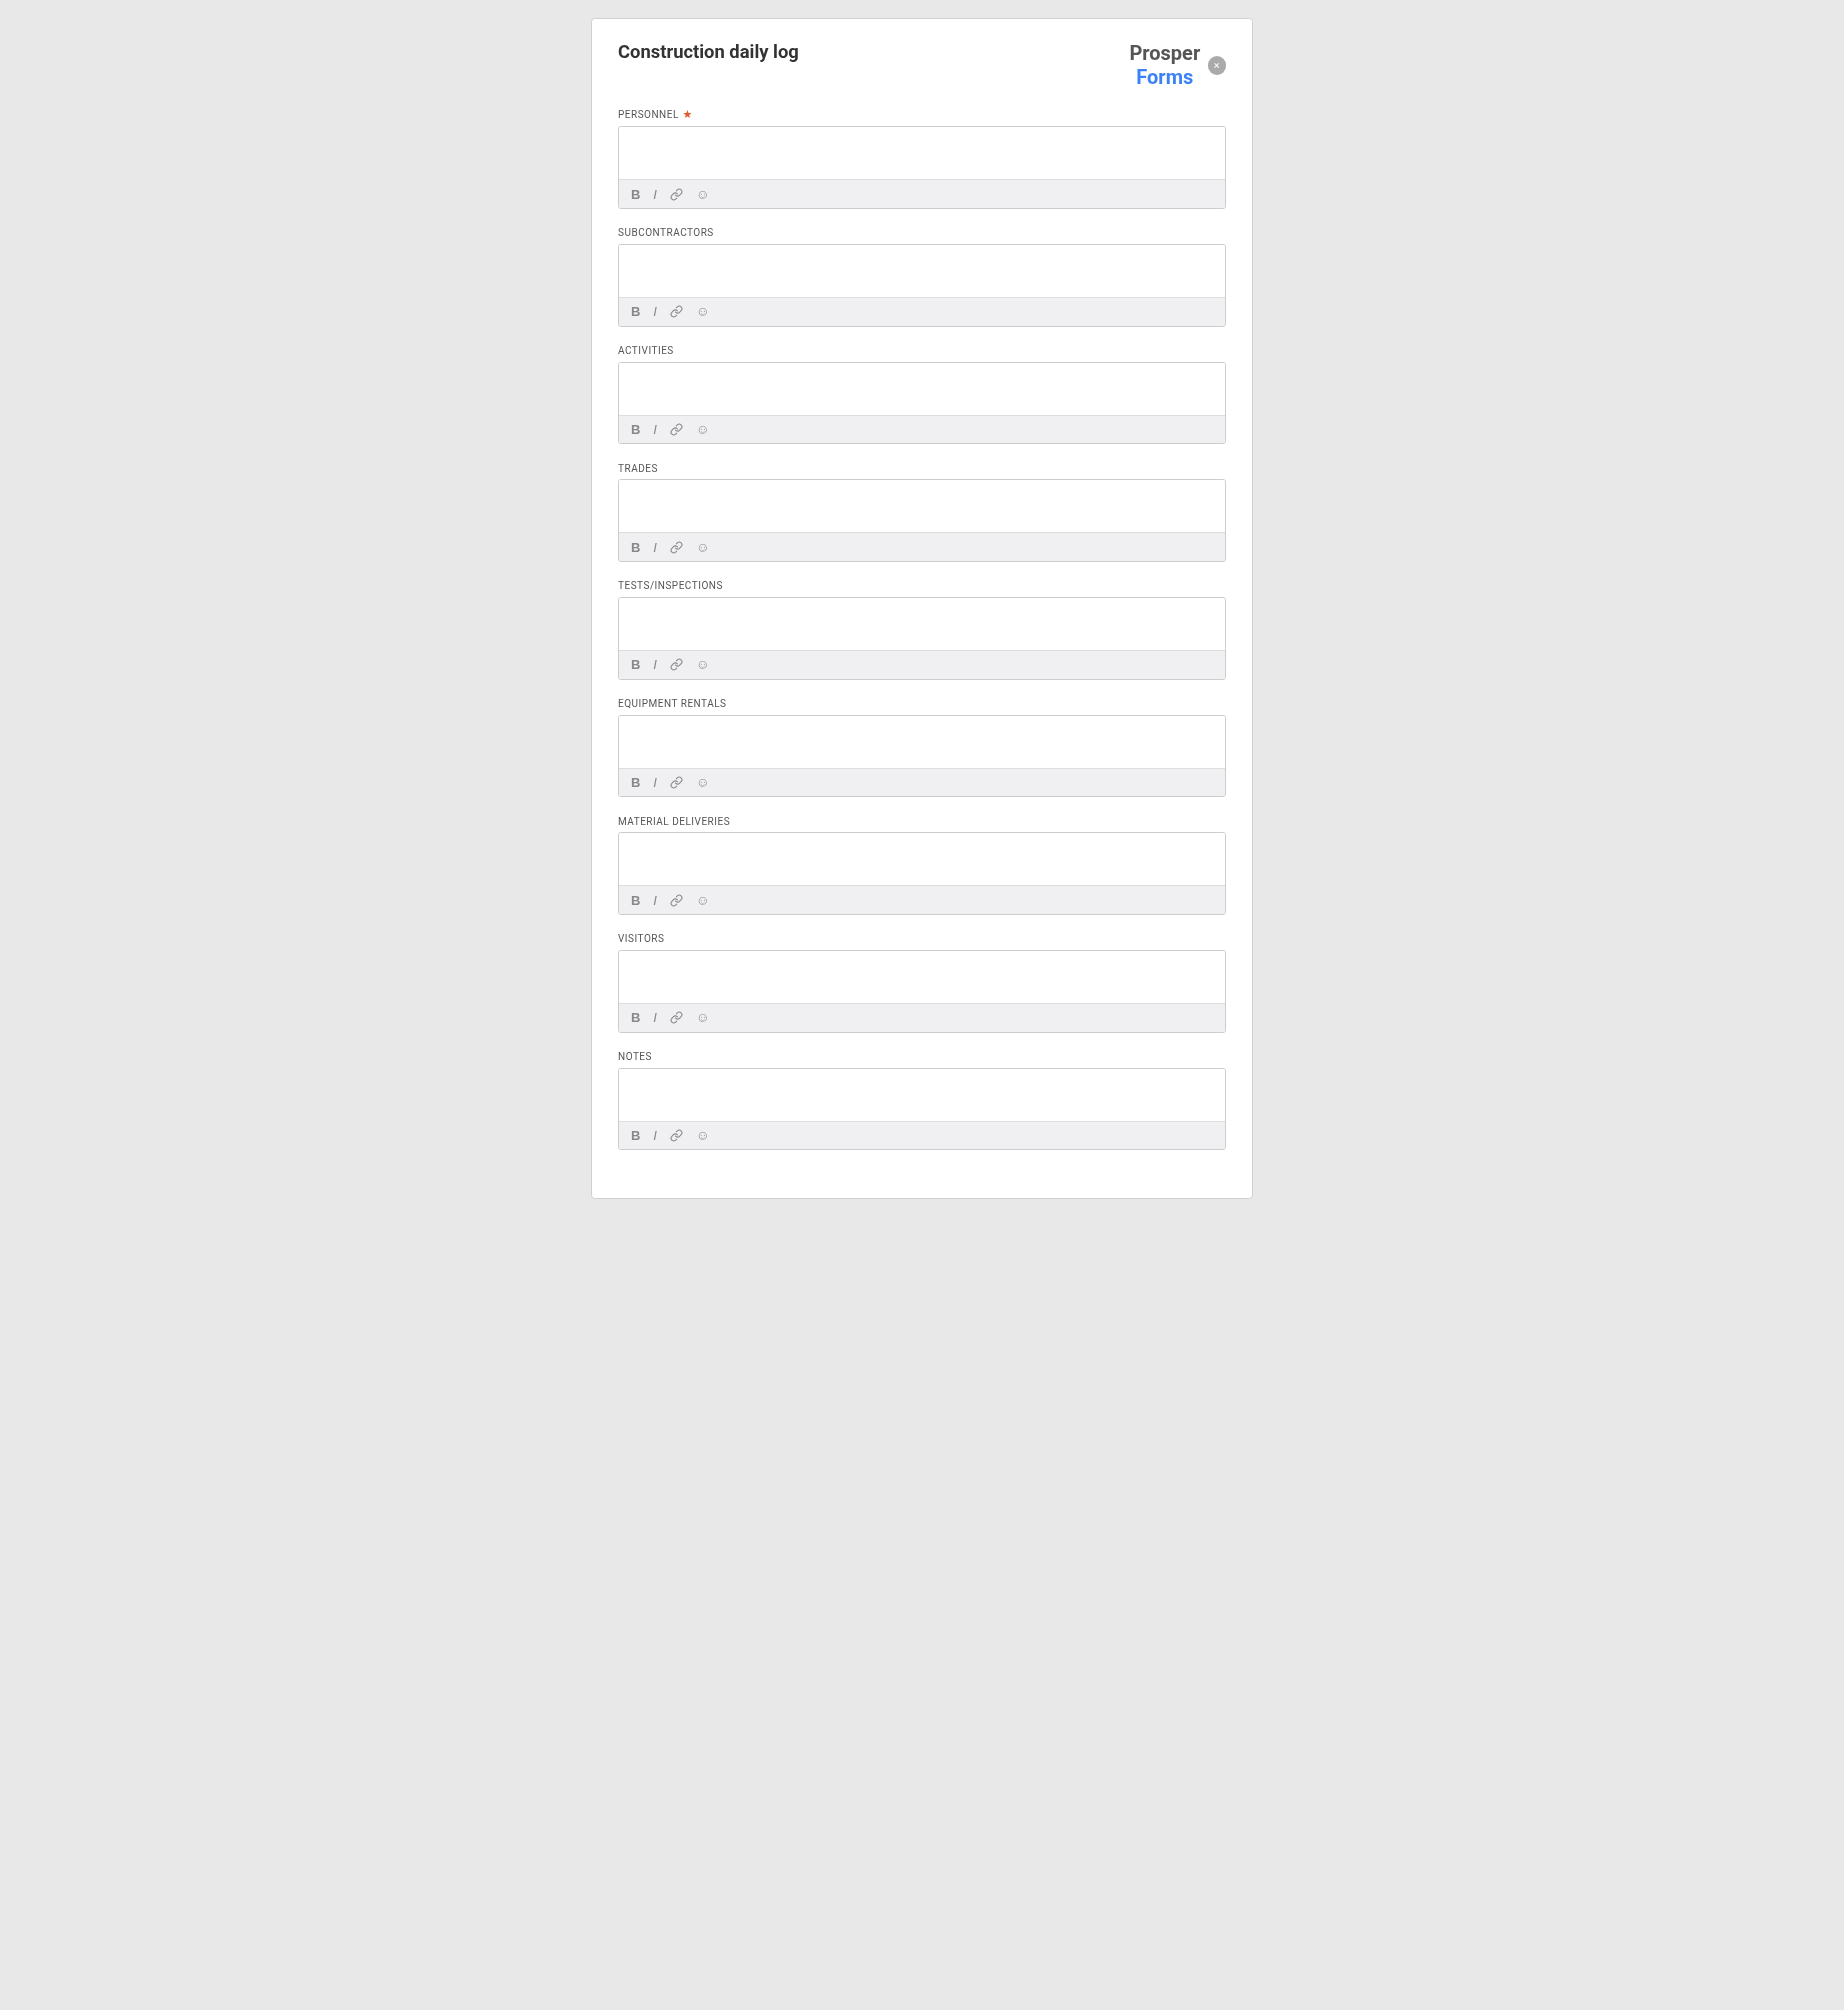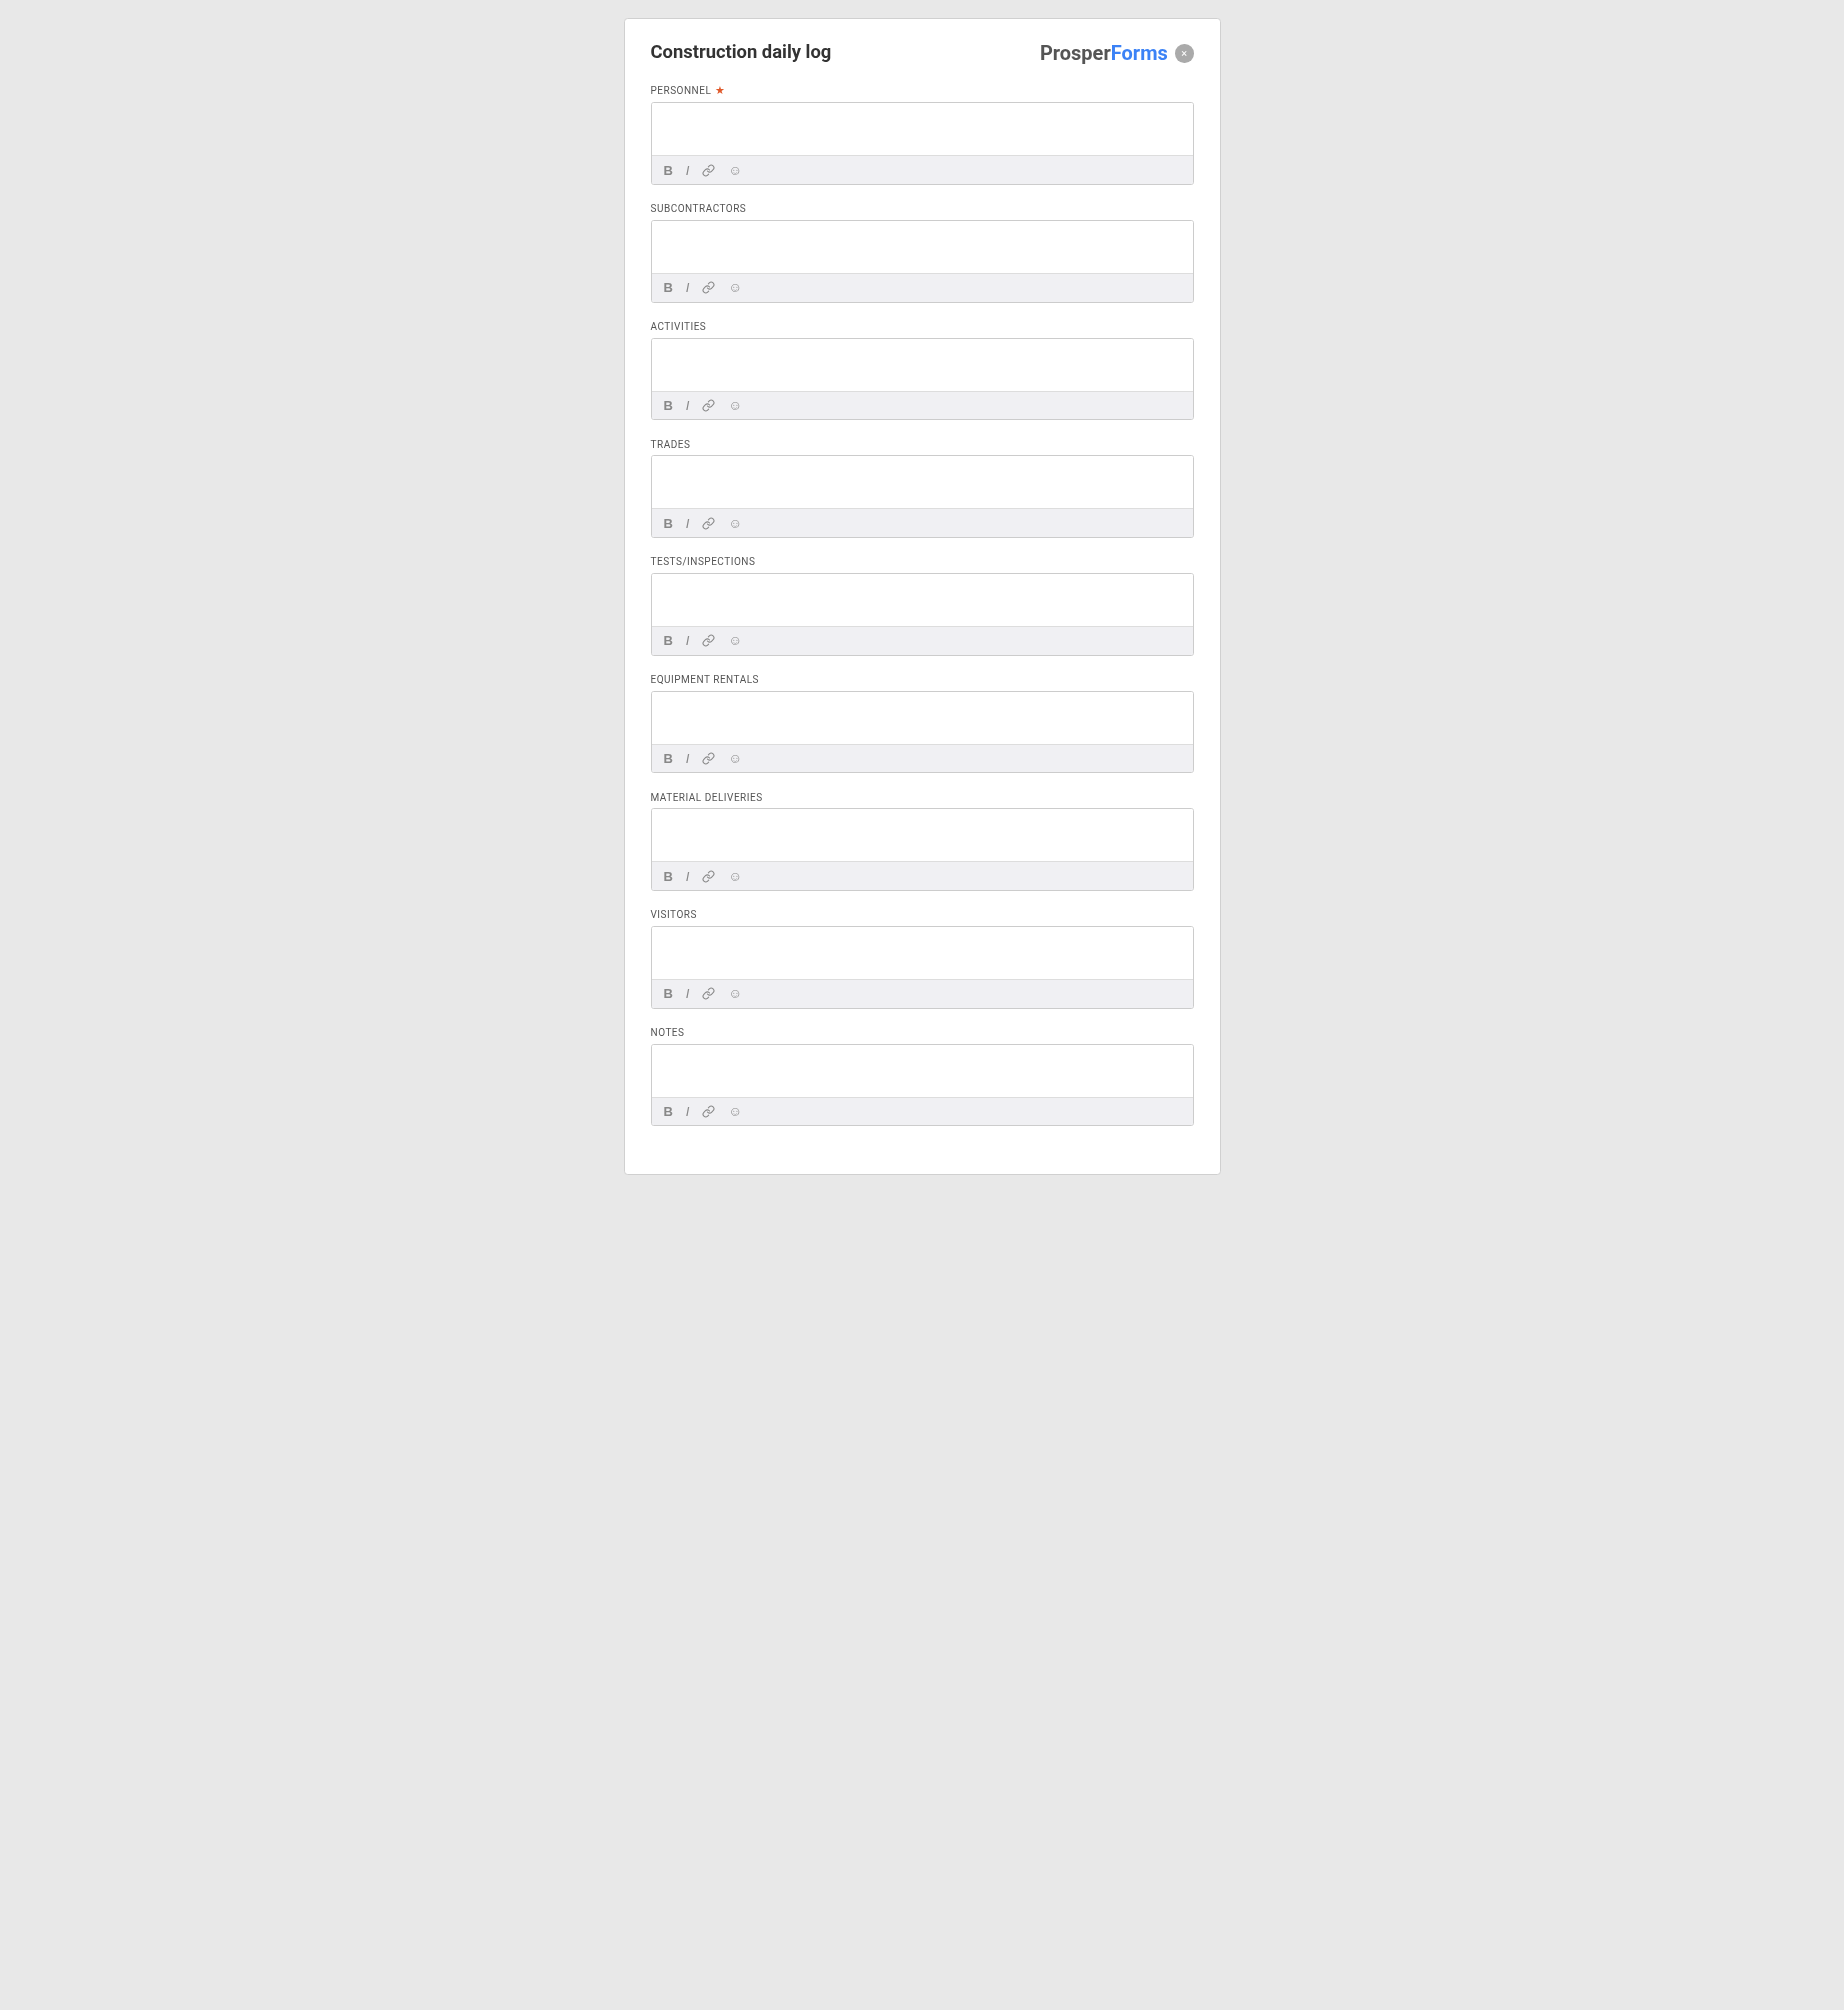--- a/index.html
+++ b/index.html
@@ -15,21 +15,21 @@
       justify-content: center;
       align-items: flex-start;
       min-height: 100vh;
       padding: 18.4px;
     }
 
     .form-container {
       background: #ffffff;
       border: 0.9px solid #d0d0d0;
       border-radius: 3.7px;
-      width: 597px;
+      width: 662px;
       padding: 22px 26px 29px 26px;
       position: relative;
     }
 
     .form-header {
       display: flex;
       justify-content: space-between;
       align-items: flex-start;
       margin-bottom: 18.4px;
     }
@@ -38,20 +38,21 @@
       font-size: 18.4px;
       font-weight: 700;
       color: #333333;
     }
 
     .brand-logo {
       display: flex;
       align-items: center;
       font-size: 20px;
       font-weight: 700;
+      flex-direction: column;
     }
 
     .brand-prosper {
       color: #555555;
     }
 
     .brand-forms {
       color: #3b82f6;
     }
 

